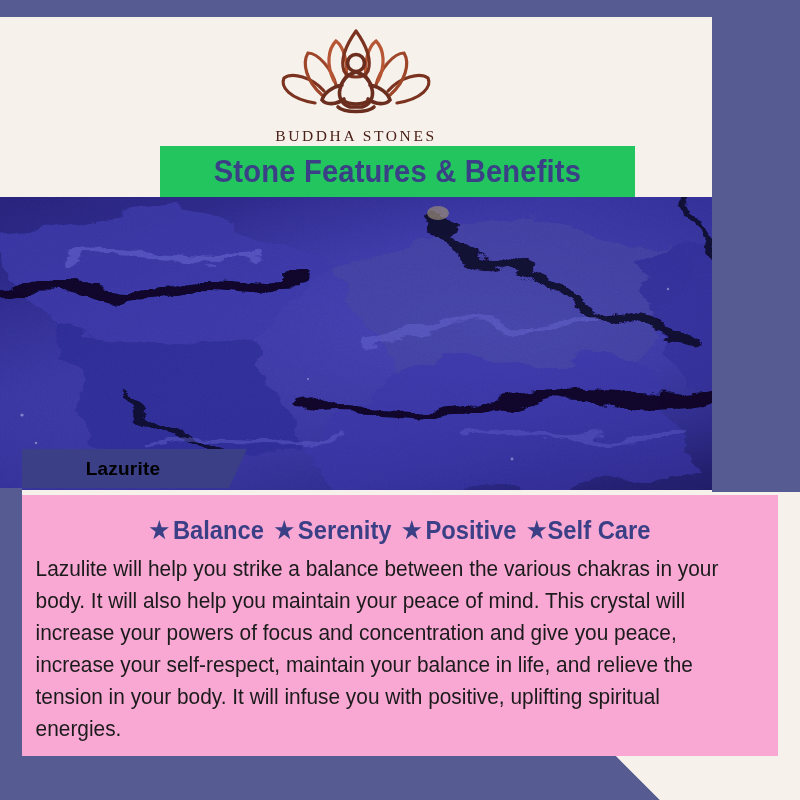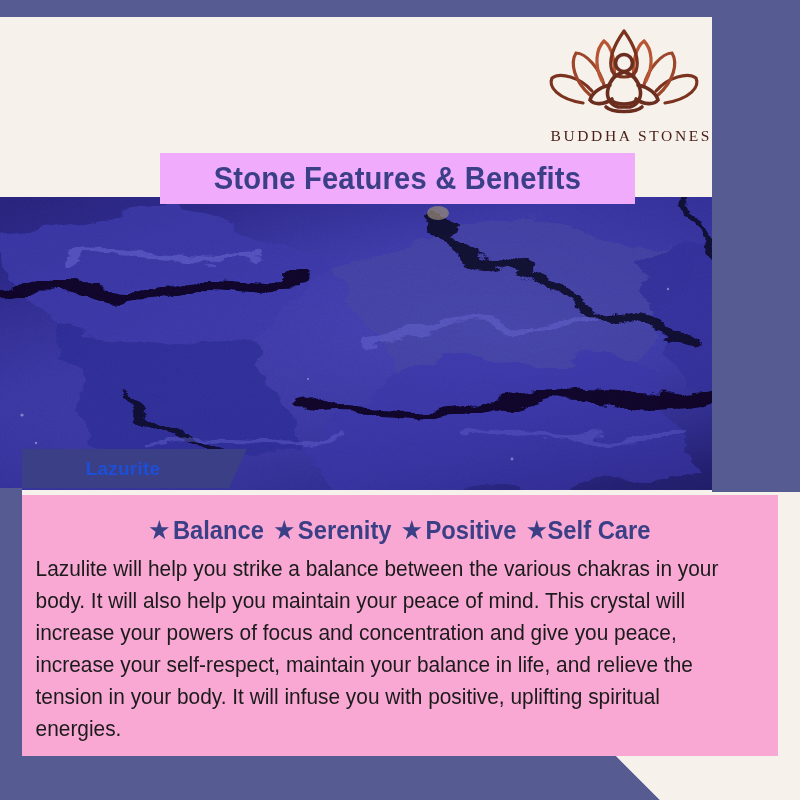--- a/index.html
+++ b/index.html
@@ -68,21 +68,21 @@
     height: 180px;
     background: #f7f1ec;
     z-index: 2;
   }
 
   .logo-wrap {
     position: absolute;
     top: 8px;
     left: 0;
     width: 712px;
-    text-align: right;
+    text-align: center;
   }
   .logo-mark {
     display: block;
     margin: 0 auto;
   }
   .logo-word {
     display: block;
     margin-top: 2px;
     font-family: "Liberation Serif", serif;
     font-size: 15.5px;
@@ -91,26 +91,25 @@
     font-weight: 400;
   }
 
   
   .title-plaque {
     position: absolute;
     top: 146px;
     left: 160px;
     width: 475px;
     height: 51px;
-    background: #f0abfc;
+    background: #22c55e;
     display: flex;
     align-items: center;
     justify-content: center;
     z-index: 5;
-    margin-top: 7px;
   }
   .title-text {
     font-family: "Liberation Sans Narrow", "Liberation Sans", sans-serif;
     font-weight: bold;
     font-size: 31px;
     color: #3a3f86;
     letter-spacing: 0.2px;
     transform: scaleX(0.94);
     white-space: nowrap;
   }
@@ -145,21 +144,21 @@
   }
   .name-banner-label {
     position: absolute;
     left: 0;
     top: 0;
     width: 202px;
     height: 39px;
     display: flex;
     align-items: center;
     justify-content: center;
-    color: #1d4ed8;
+    color: #000000;
     font-size: 19px;
     font-weight: bold;
     letter-spacing: 0.2px;
   }
 
   
   .content-card {
     position: absolute;
     left: 22px;
     top: 495px;

